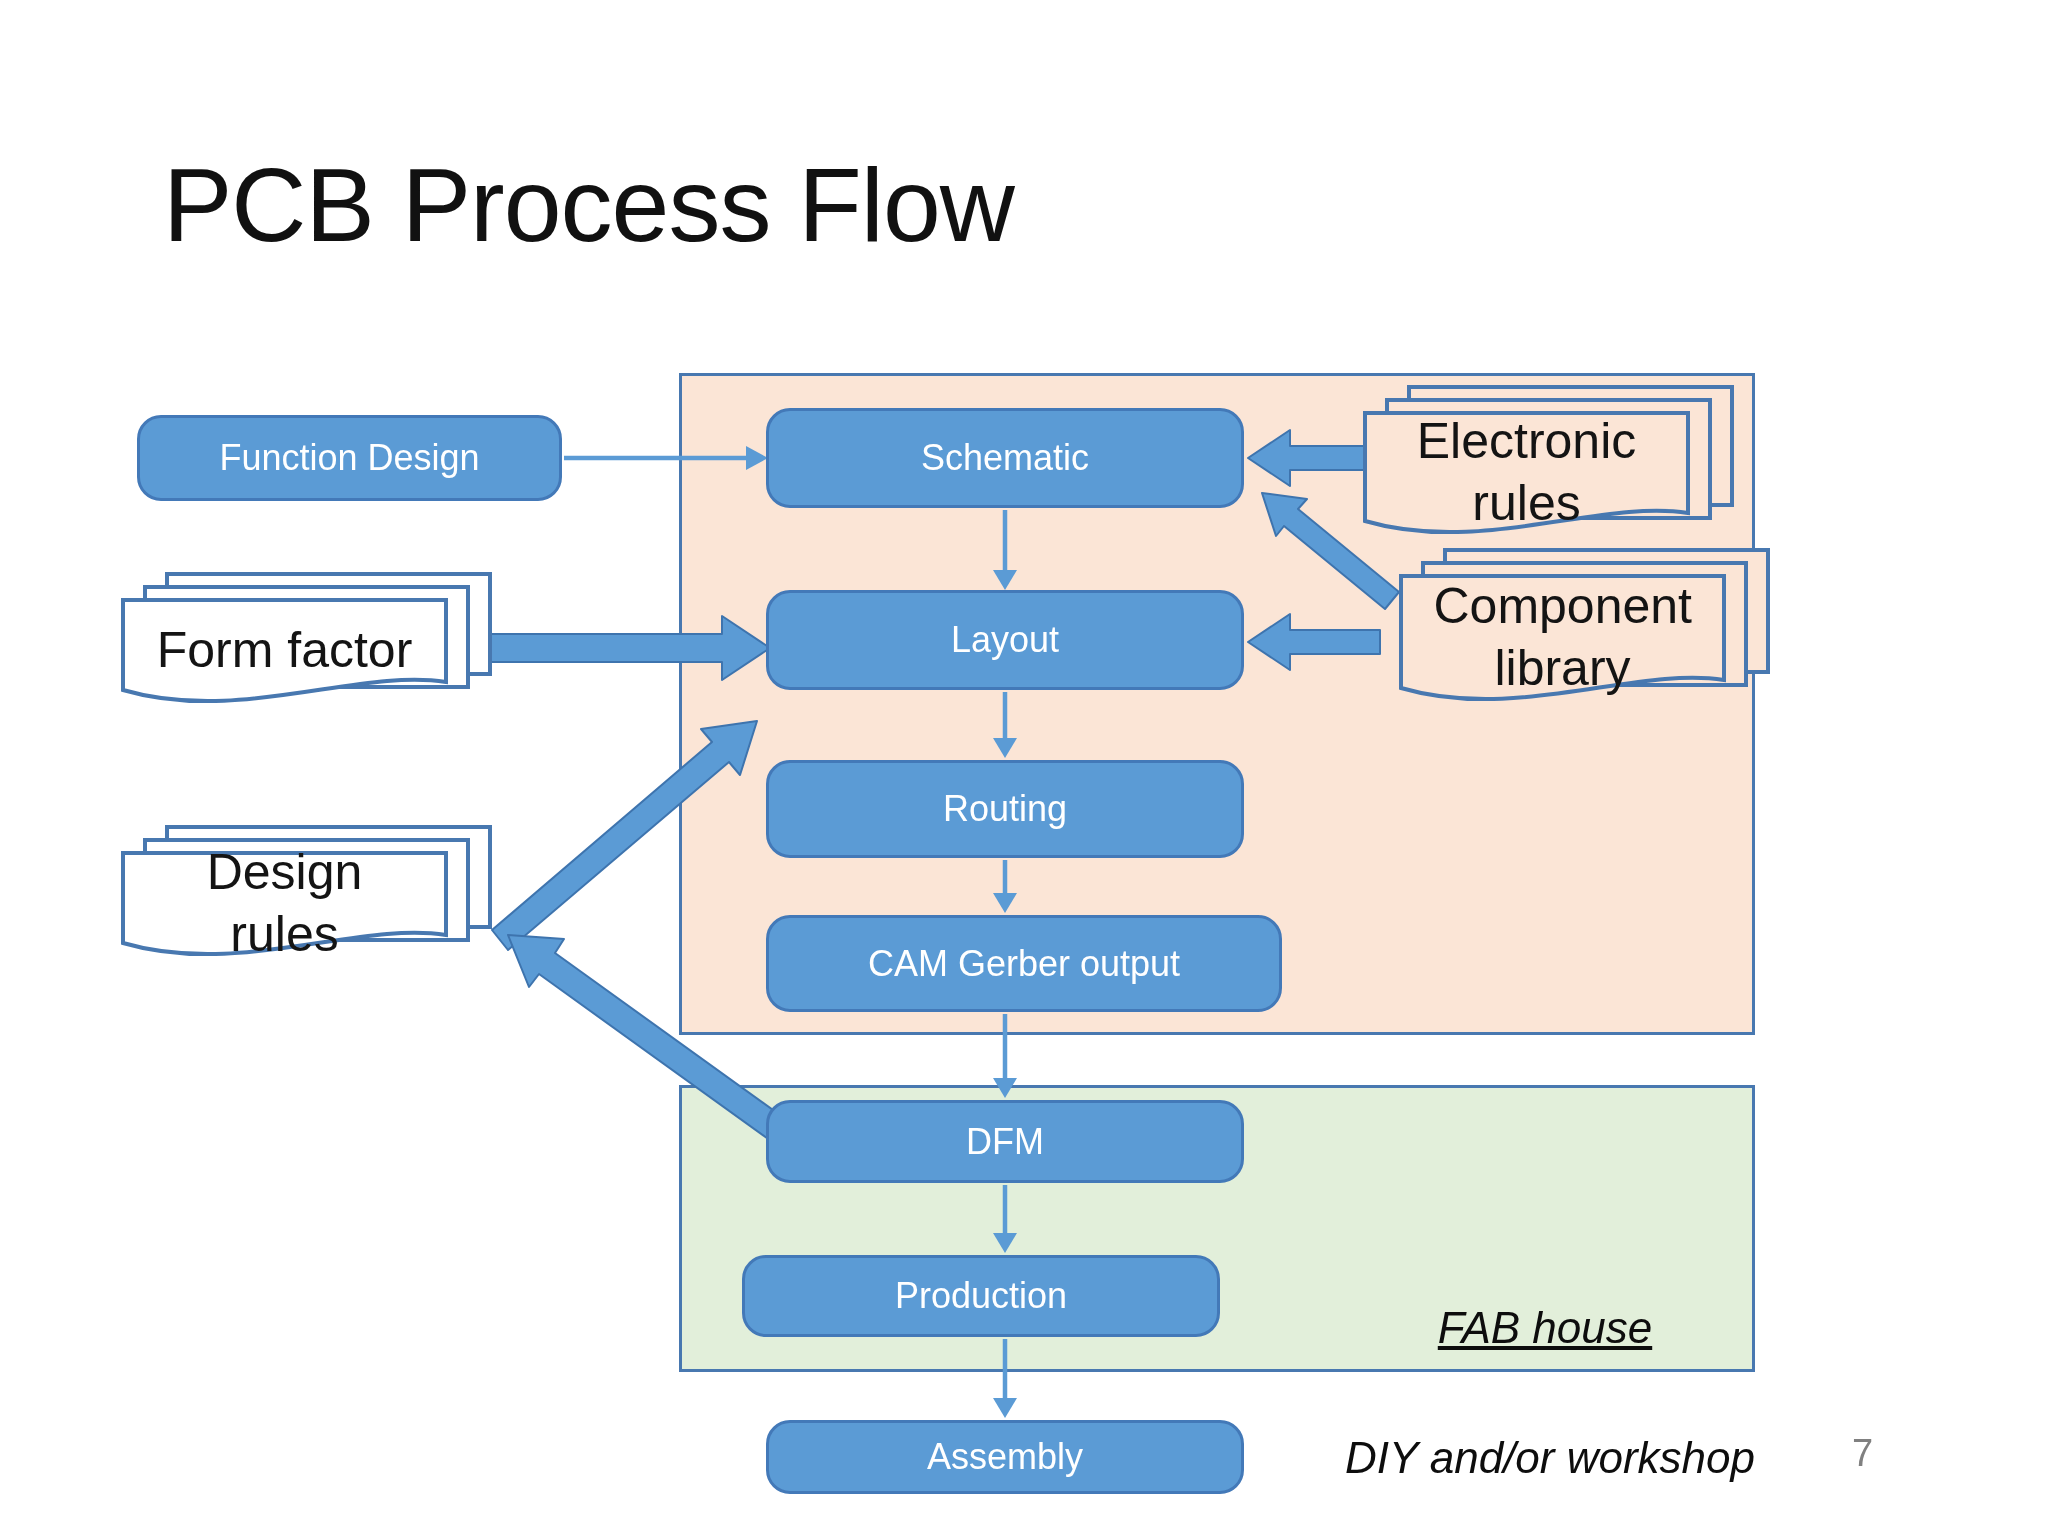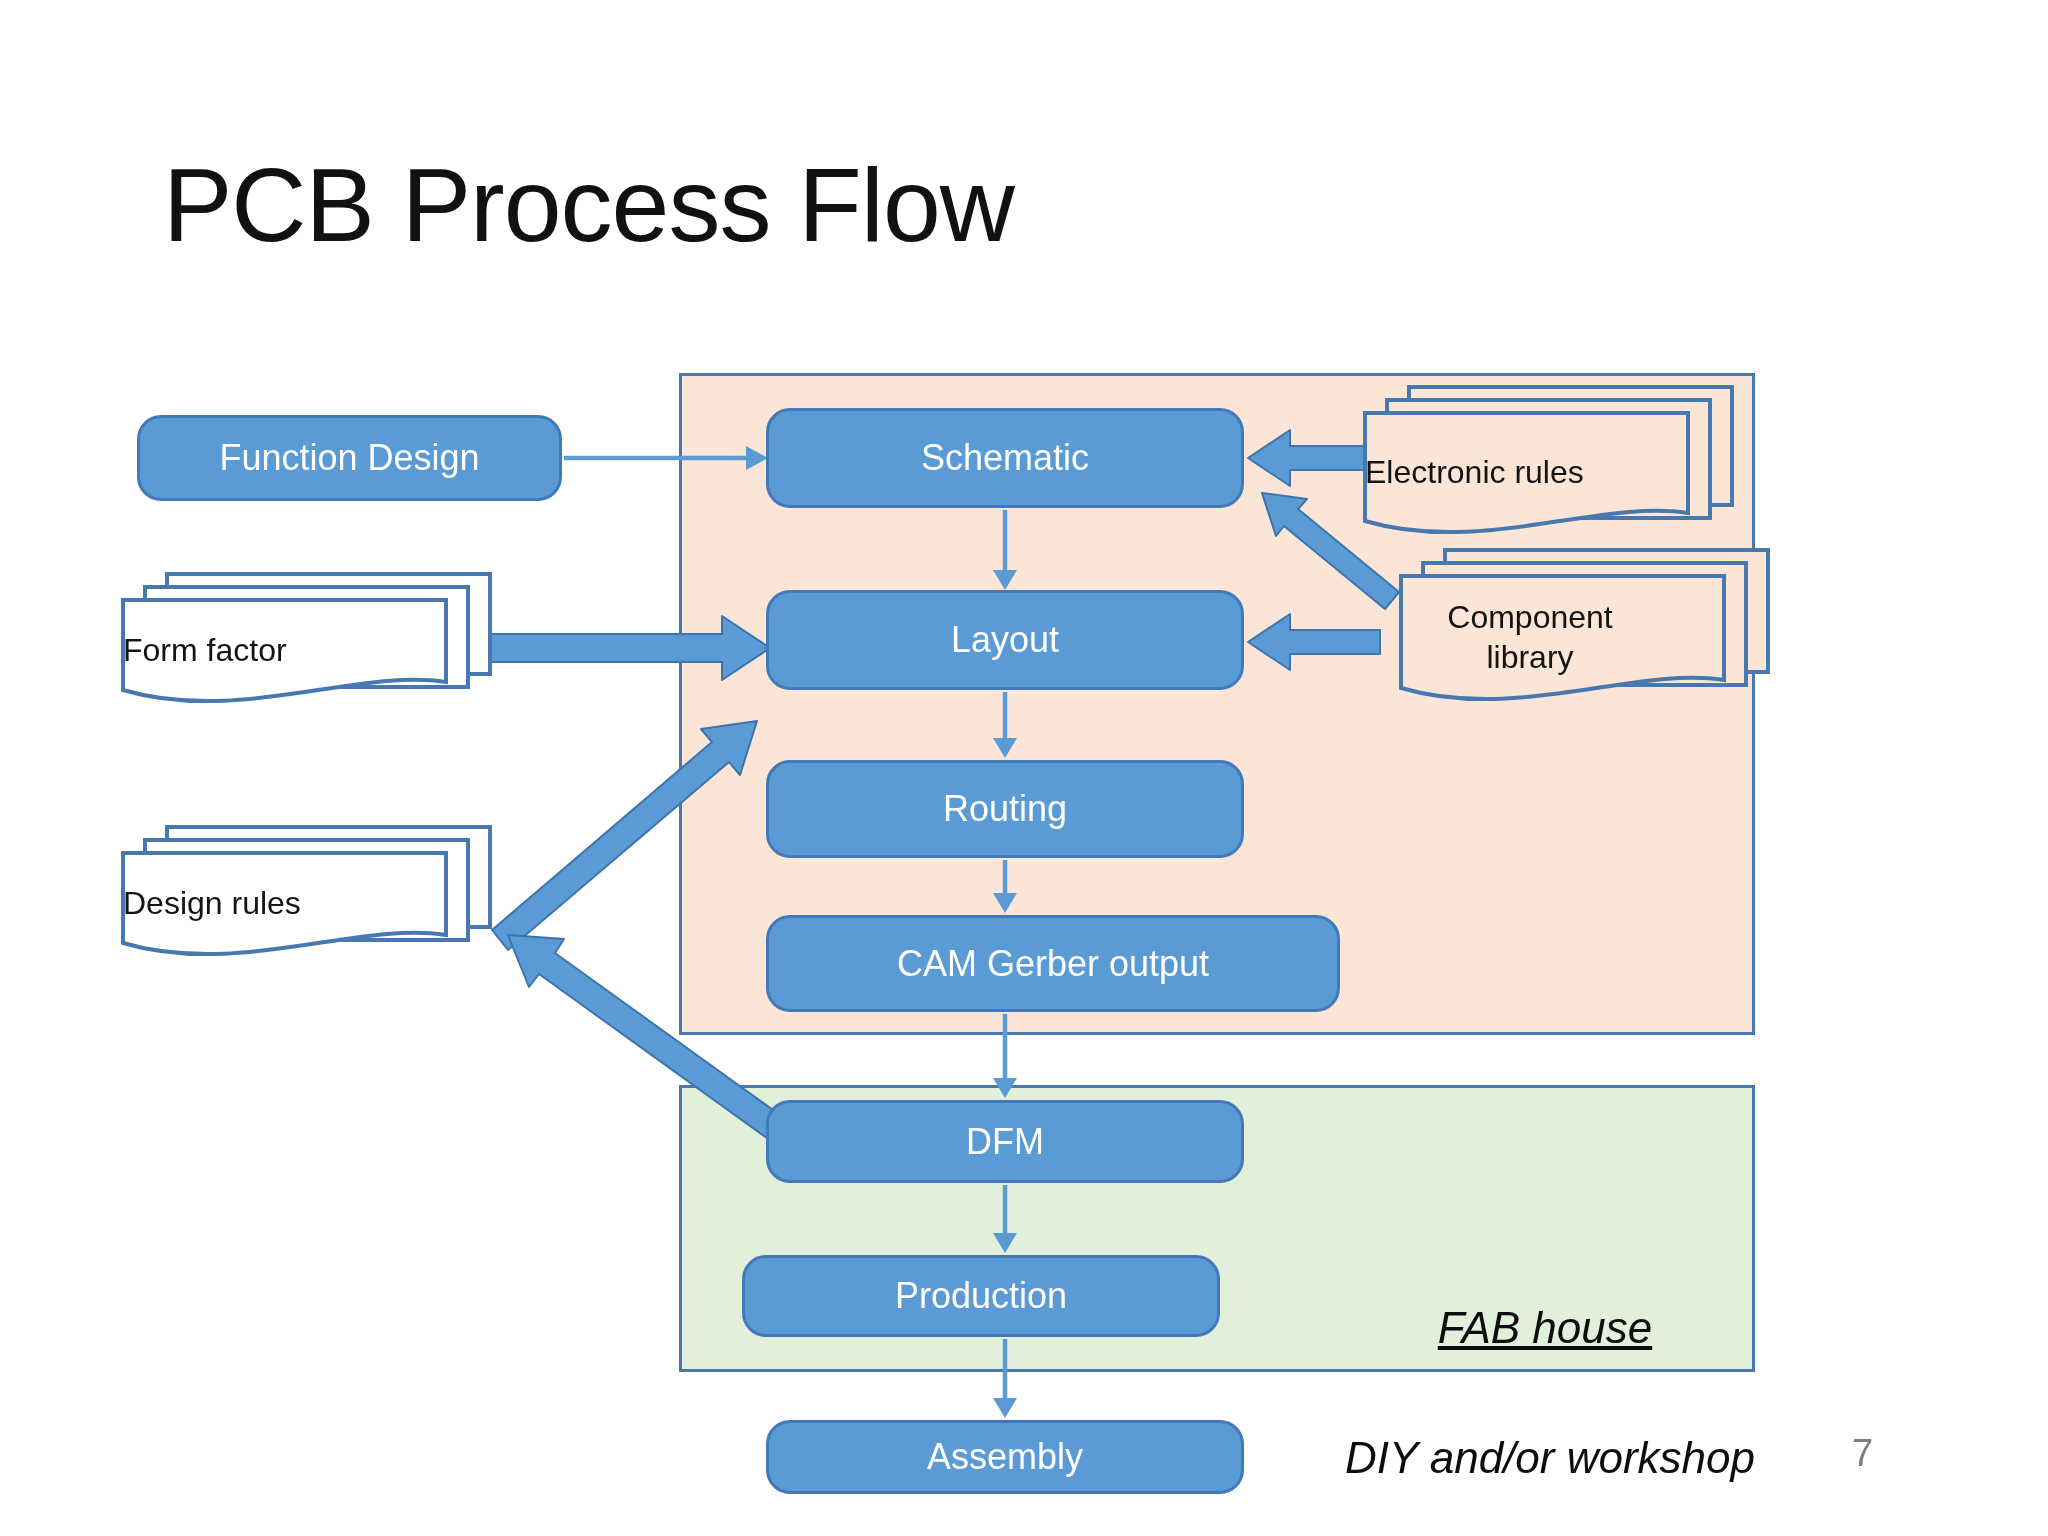--- a/index.html
+++ b/index.html
@@ -21,22 +21,22 @@
   .pbox{
     position:absolute;z-index:3;box-sizing:border-box;
     background:#5B9BD5;border:3px solid #4379B8;border-radius:24px;
     display:flex;align-items:center;justify-content:center;
     color:#ffffff;font-size:36px;
   }
   .docstack{position:absolute;z-index:3;}
   .docstack svg{position:absolute;left:0;top:0;}
   .docstack .sheet{stroke:#4878B0;stroke-width:4;}
   .docstack .doclabel{
-    position:absolute;display:flex;align-items:center;text-align:center;
-    color:#141414;font-size:32px;line-height:1.25;z-index:4;
+    position:absolute;display:flex;align-items:center;justify-content:center;text-align:center;
+    color:#141414;font-size:50px;line-height:1.25;z-index:4;
   }
   .doclabel span{display:inline-block;max-width:258px;}
   .rlabel{
     position:absolute;z-index:3;font-style:italic;color:#0d0d0d;font-size:44px;line-height:1.2;
   }
   .rlabel.eagle-label{left:1490px;top:962px;width:240px;text-align:right;}
   .rlabel.fab-label{left:1380px;top:1302px;width:330px;text-align:center;text-decoration:underline;}
   .rlabel.diy-label{left:1320px;top:1432px;width:460px;text-align:center;}
   .pagenum{position:absolute;left:1852px;top:1432px;z-index:3;color:#808080;font-size:38px;}
 </style>
@@ -93,21 +93,21 @@
   </div>
   <div class="pbox" style="left:766px;top:408px;width:478px;height:100px;">
     <span>Schematic</span>
   </div>
   <div class="pbox" style="left:766px;top:590px;width:478px;height:100px;">
     <span>Layout</span>
   </div>
   <div class="pbox" style="left:766px;top:760px;width:478px;height:98px;">
     <span>Routing</span>
   </div>
-  <div class="pbox" style="left:766px;top:915px;width:574px;height:97px;">
+  <div class="pbox" style="left:766px;top:915px;width:516px;height:97px;">
     <span>CAM Gerber output</span>
   </div>
   <div class="pbox" style="left:766px;top:1100px;width:478px;height:83px;">
     <span>DFM</span>
   </div>
   <div class="pbox" style="left:742px;top:1255px;width:478px;height:82px;">
     <span>Production</span>
   </div>
   <div class="pbox" style="left:766px;top:1420px;width:478px;height:74px;">
     <span>Assembly</span>

